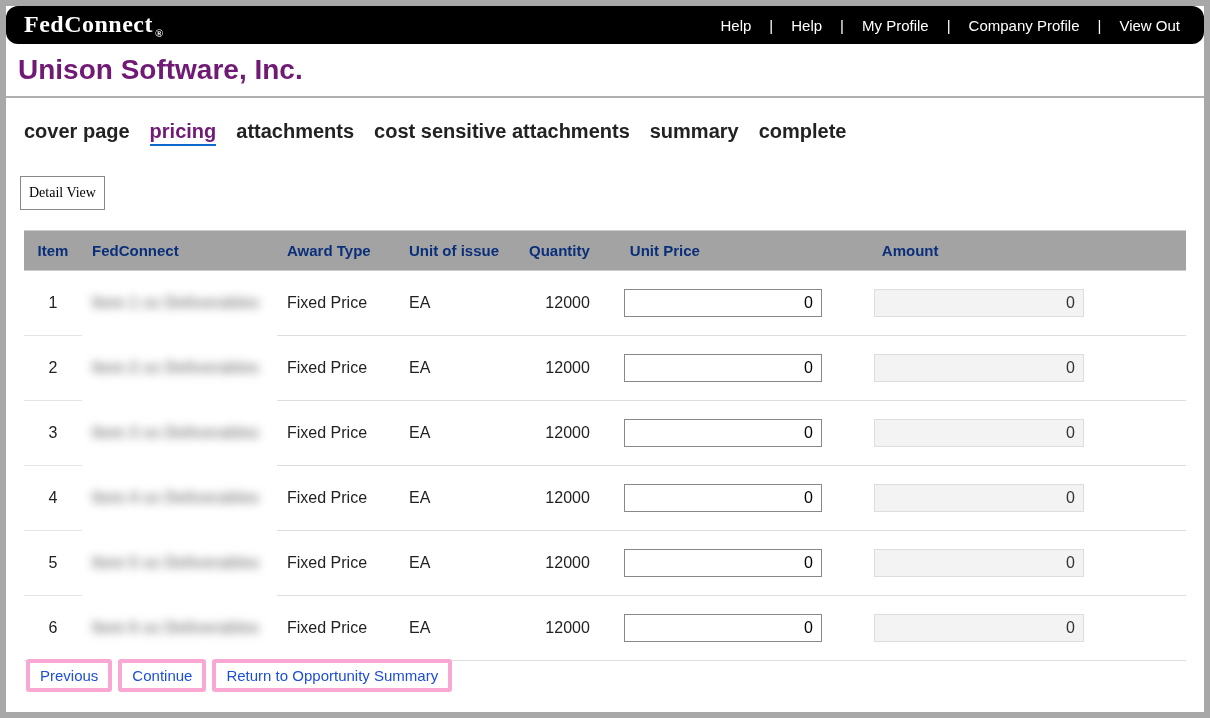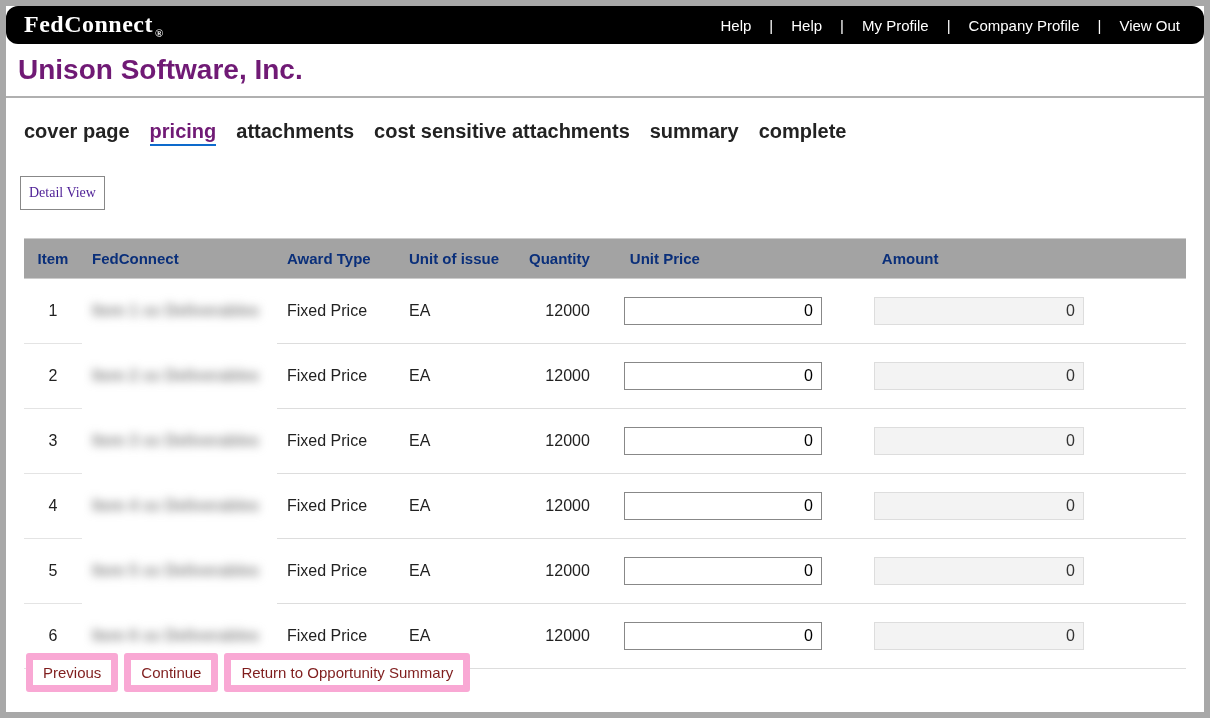--- a/index.html
+++ b/index.html
@@ -8,21 +8,21 @@
     .top-nav { background: #000; color: #fff; display: flex; align-items: center; height: 38px; padding: 0 18px; border-radius: 12px; }
     .logo { font-family: Georgia, 'Times New Roman', serif; font-weight: bold; font-size: 24px; letter-spacing: 0.5px; flex: 0 0 auto; }
     .logo .reg { font-size: 11px; vertical-align: sub; margin-left: 2px; }
     .nav-links { margin-left: auto; display: flex; align-items: center; font-size: 15px; }
     .nav-links a { color: #fff; text-decoration: none; padding: 0 6px; cursor: pointer; }
     .nav-sep { color: #fff; padding: 0 12px; font-weight: normal; }
     .company-bar { border-bottom: 2px solid #b0b0b0; padding: 10px 12px 10px 12px; font-size: 28px; font-weight: bold; color: #701a75; }
     .tab-row { display: flex; gap: 20px; padding: 22px 18px 12px 18px; align-items: baseline; }
     .tab-row .tab { font-size: 20px; font-weight: bold; color: #222; cursor: pointer; }
     .tab-row .tab.active { color: #701a75; border-bottom: 2px solid #0d6acc; padding-bottom: 1px; }
-    .detail-btn { margin: 18px 0 28px 14px; border: 1px solid #888; padding: 8px 8px; background: #fff; font-family: Georgia, 'Times New Roman', serif; font-size: 14px; color: #4c1d95; cursor: pointer; }
+    .detail-btn { margin: 18px 0 20px 14px; border: 1px solid #888; padding: 8px 8px; background: #fff; font-family: Georgia, 'Times New Roman', serif; font-size: 14px; color: #000000; cursor: pointer; }
     .grid-wrap { padding: 0 18px 0 18px; }
     table.pricing { width: 100%; border-collapse: collapse; }
     table.pricing th { background: #a3a3a3; color: #0a2f7a; font-weight: bold; font-size: 15px; text-align: left; padding: 11px 10px; border-top: 1px solid #ccc; border-bottom: 1px solid #ccc; }
     table.pricing th.item-h { text-align: center; width: 58px; }
     table.pricing th.desc-h { width: 195px; }
     table.pricing th.award-h { width: 122px; }
     table.pricing th.unit-h { width: 120px; }
     table.pricing th.qty-h { width: 92px; text-align: center; padding-right: 24px;}
     table.pricing th.price-h { width: 250px; padding-left: 16px; }
     table.pricing th.amt-h { padding-left: 18px; }
@@ -30,21 +30,21 @@
     table.pricing td { padding: 18px 10px; font-size: 16px; color: #222; border-bottom: 1px solid #ddd; vertical-align: middle; }
     table.pricing td.item-c { border-bottom: 1px solid #e4e4e4; text-align: center; }
     table.pricing td.desc-c { border-bottom: none; }
     table.pricing td.qty-c { text-align: right; padding-right: 24px; }
     .desc-blur { filter: blur(5px); color: #888; font-weight: bold; white-space: nowrap; }
     input.price-inp { width: 198px; height: 28px; border: 1px solid #888; font-size: 16px; text-align: right; padding: 2px 8px; background: #fff; }
     input.amt-inp { width: 210px; height: 28px; border: 1px solid #ddd; background: #f3f3f3; font-size: 16px; text-align: right; padding: 2px 8px; color: #333; }
     td.price-c { padding-left: 24px; }
     td.amt-c { padding-left: 12px; }
     .bottom-buttons { position: absolute; left: 20px; bottom: 20px; display: flex; gap: 6px; }
-    .bottom-buttons button { border: 7px solid #f9a8d4; background: #fff; color: #7f1d1d; font-size: 15px; padding: 4px 10px; cursor: pointer; border-radius: 3px; }
+    .bottom-buttons button { border: 4px solid #f9a8d4; background: #fff; color: #1d4ed8; font-size: 15px; padding: 4px 10px; cursor: pointer; border-radius: 3px; }
   </style>
 </head>
 <body>
 
 <div class="app-window">
 
   <div class="top-nav">
     <div class="logo">
       <span>FedConnect</span><span class="reg">®</span>
     </div>

